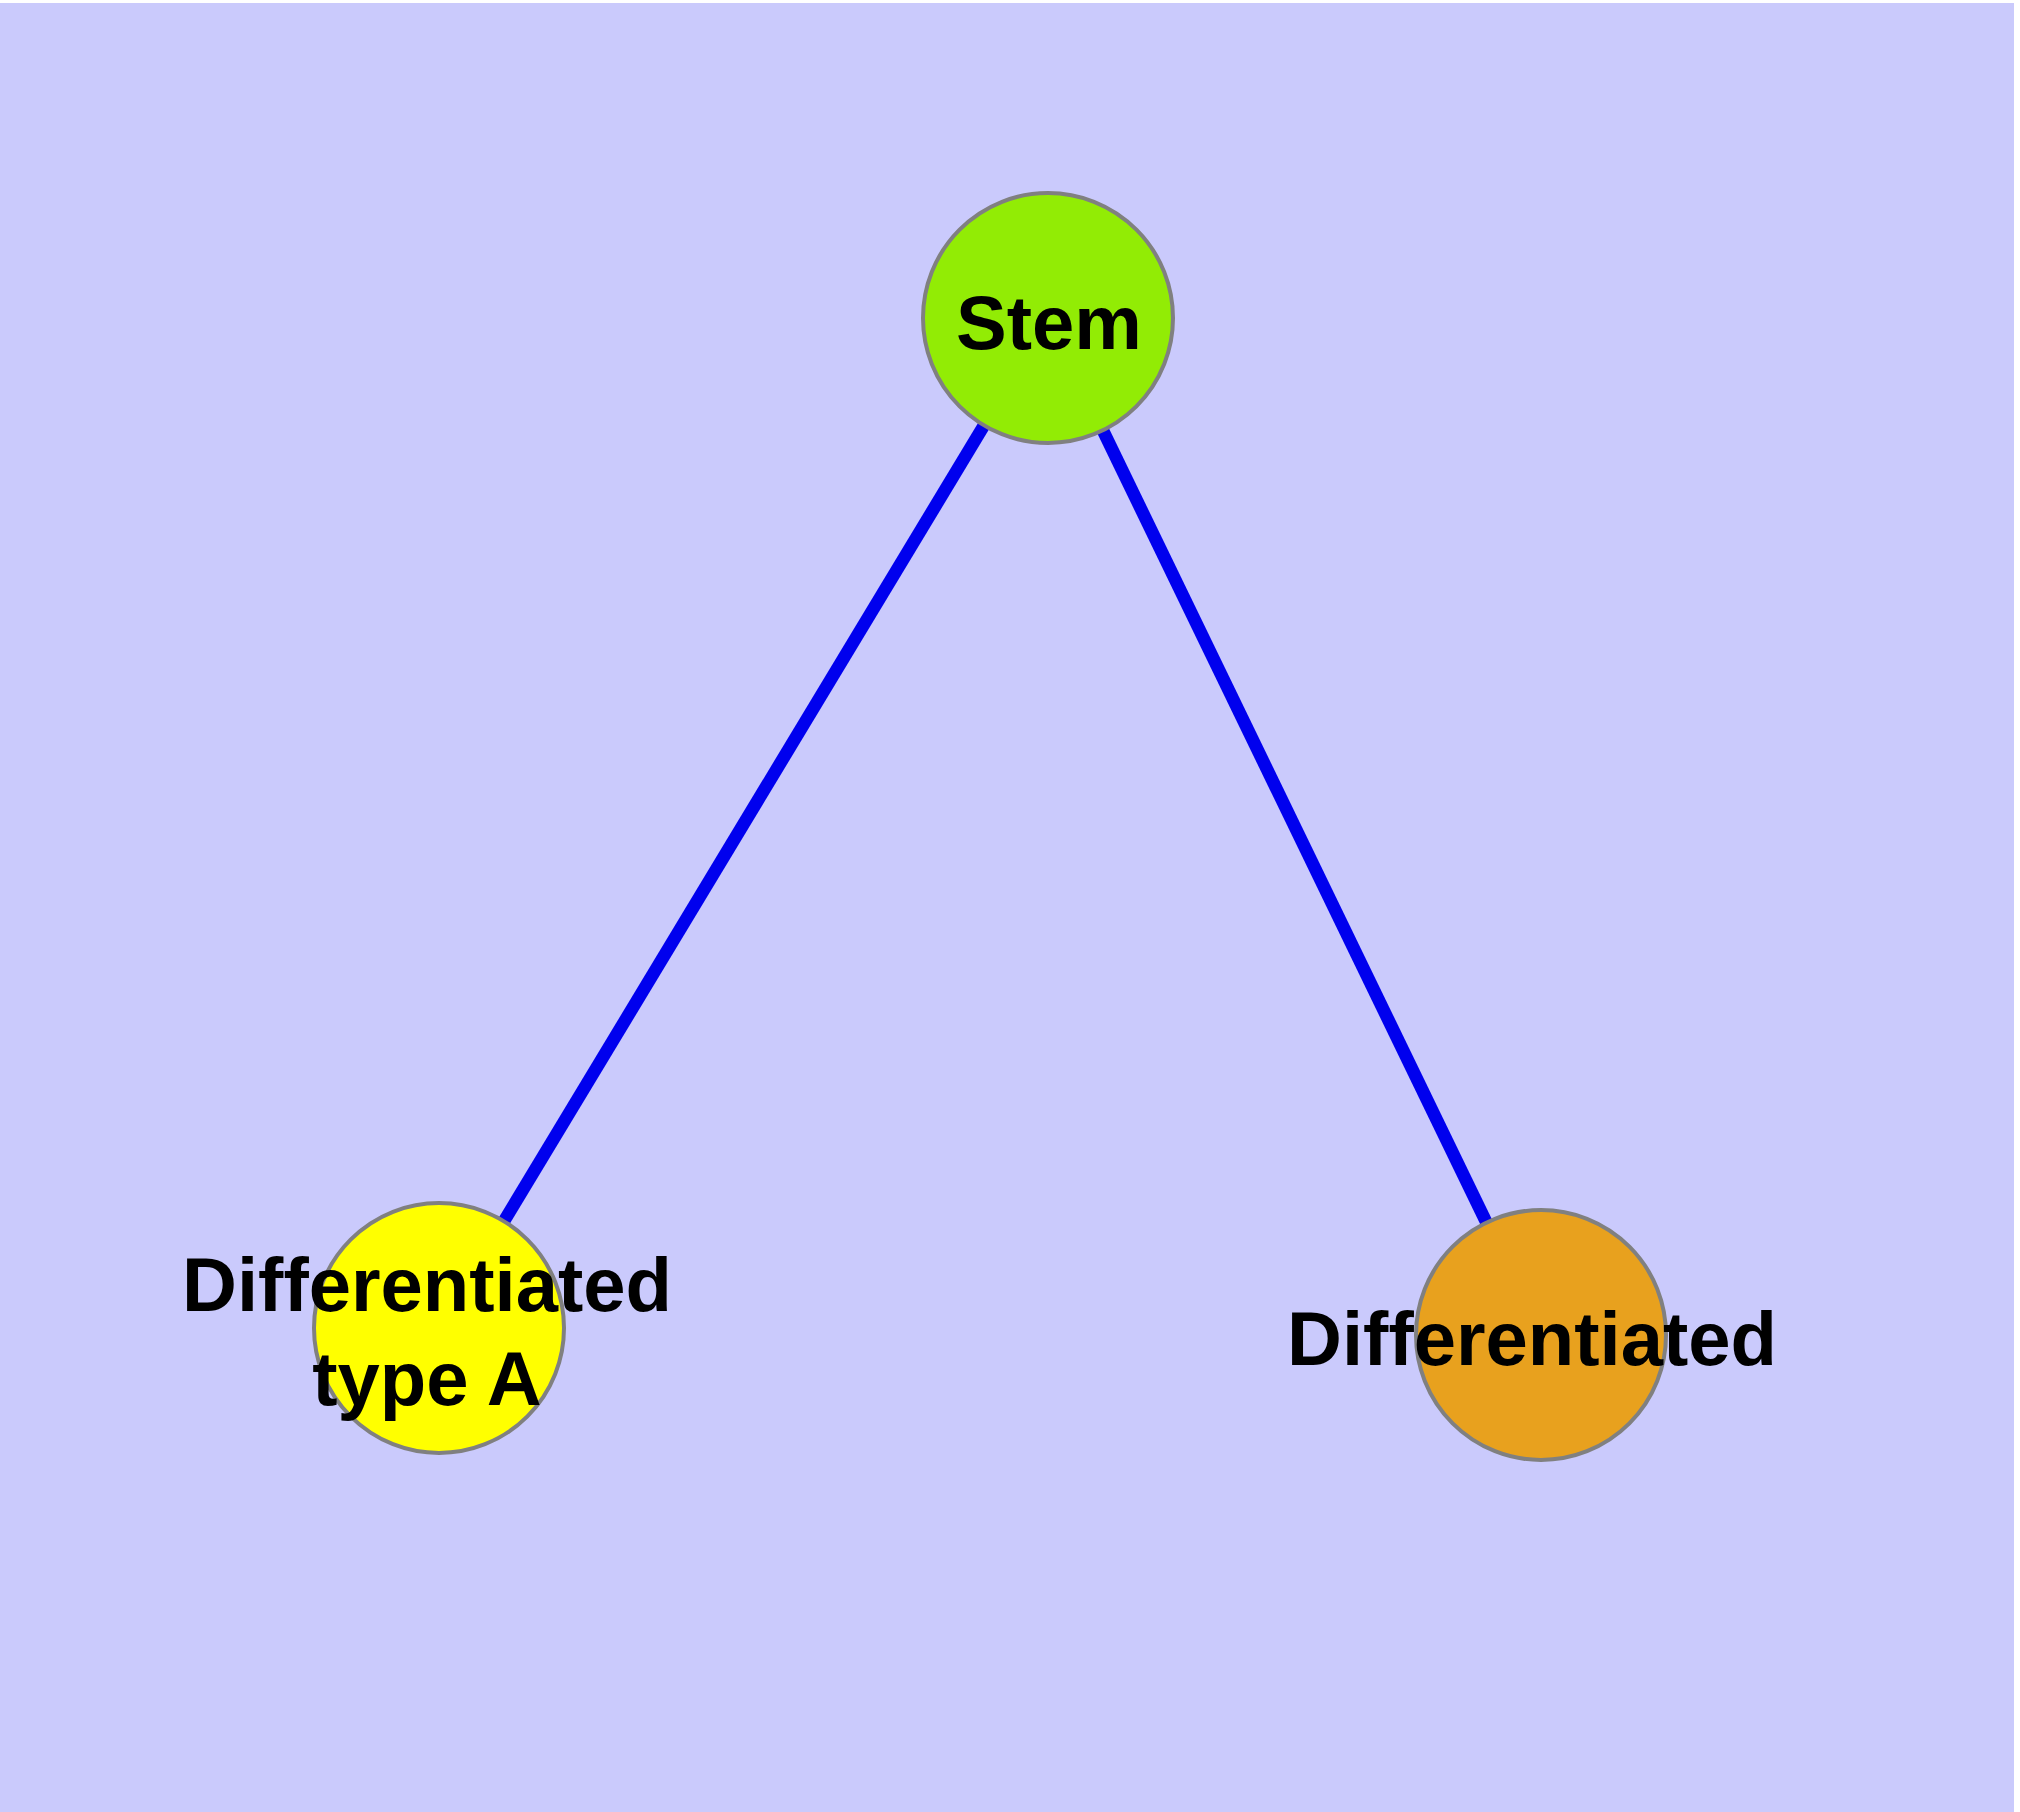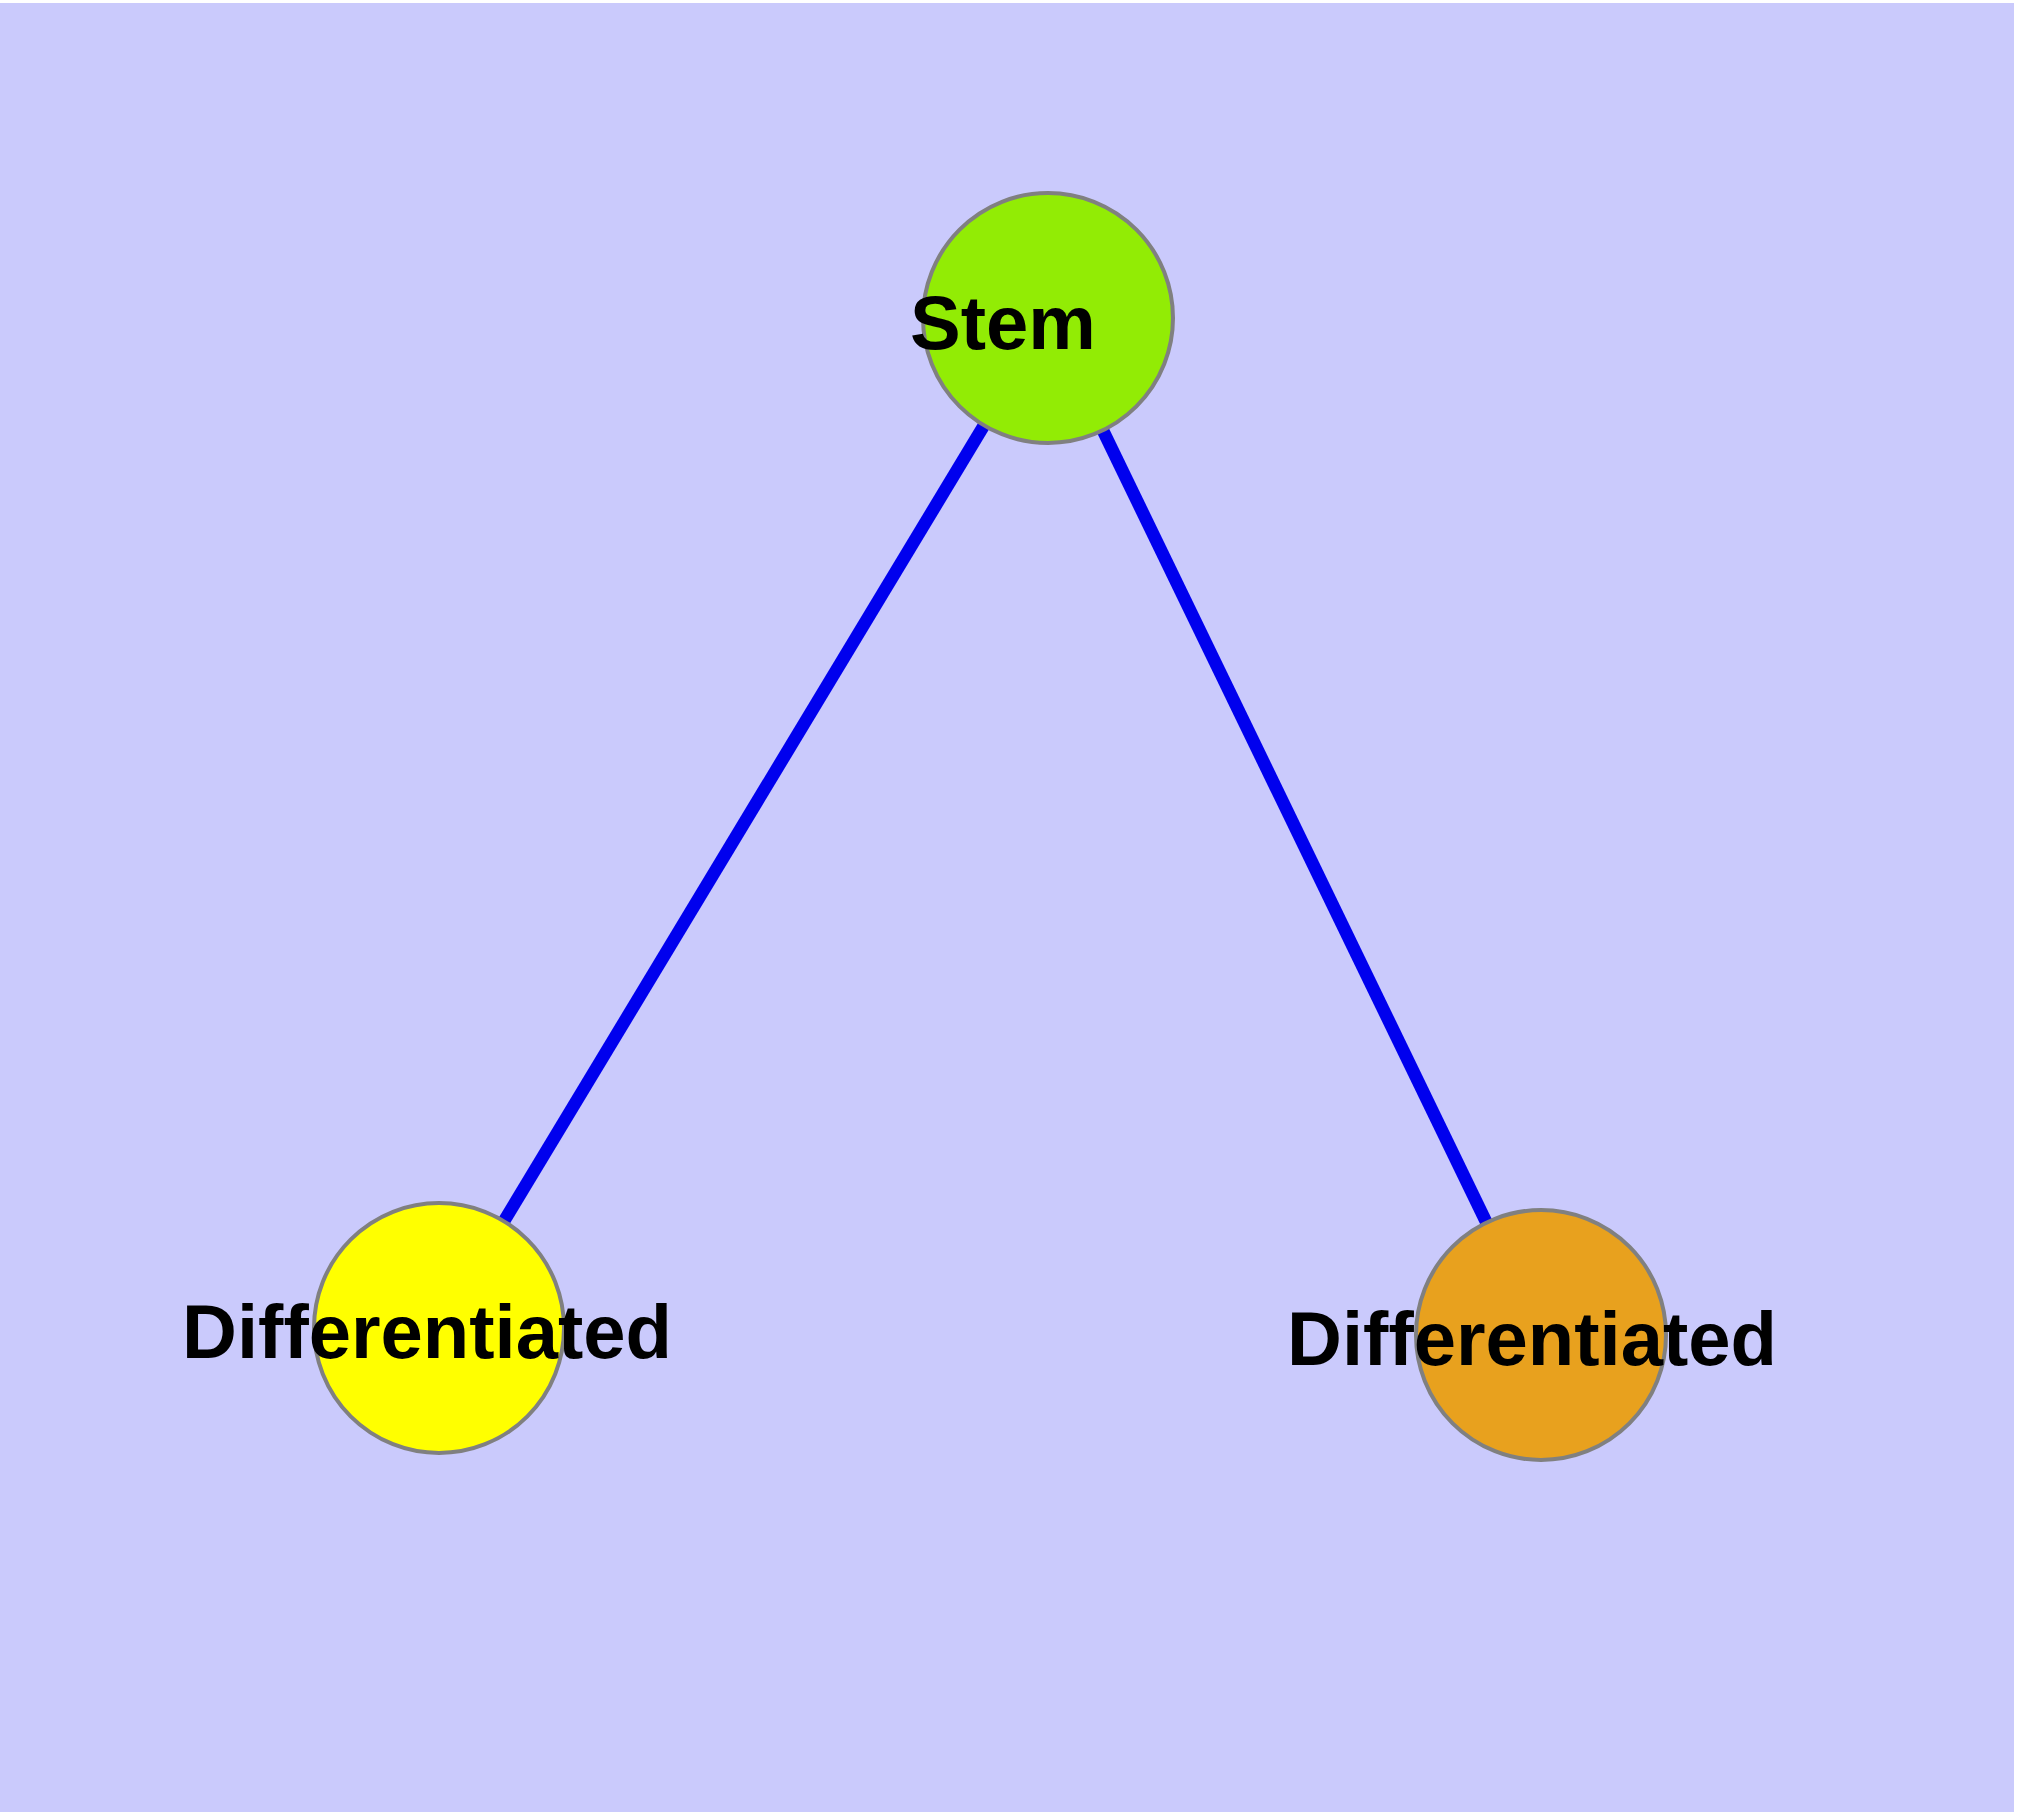--- a/index.html
+++ b/index.html
@@ -56,26 +56,27 @@
 
     <svg class="edge-layer" xmlns="http://www.w3.org/2000/svg" viewBox="0 0 2376 2134" width="2014" height="1809">
       <line class="edge" x1="1237" y1="372" x2="518" y2="1564" stroke="#0000EE" stroke-width="15"></line>
       <line class="edge" x1="1237" y1="372" x2="1818" y2="1572" stroke="#0000EE" stroke-width="15"></line>
     </svg>
 
     <div class="node" style="left: 921px; top: 188px; height: 254px; width: 254px; background: rgb(146, 236, 5); border-color: rgb(128, 128, 128); border-width: 4.2px;"></div>
     <div class="node" style="left: 312px; top: 1198px; height: 254px; width: 254px; background: rgb(255, 255, 0); border-color: rgb(128, 128, 128); border-width: 4.2px;"></div>
     <div class="node" style="left: 1414px; top: 1205px; height: 254px; width: 254px; background: rgb(232, 161, 30); border-color: rgb(128, 128, 128); border-width: 4.2px;"></div>
 
-    <div class="node-label" style="left: 1003px; top: 320px; color: rgb(0, 0, 0);">
+    <div class="node-label" style="left: 1049px; top: 320px; color: rgb(0, 0, 0);">
       <span>Stem</span>
       <span></span>
     </div>
     <div class="node-label" style="left: 427px; top: 1329px; color: rgb(0, 0, 0);">
       <span>Differentiated</span>
+      <span>type A</span>
     </div>
     <div class="node-label" style="left: 1532px; top: 1336px; color: rgb(0, 0, 0);">
       <span>Differentiated</span>
     </div>
 
   </div>
 </div>
 
 
 </body></html>

